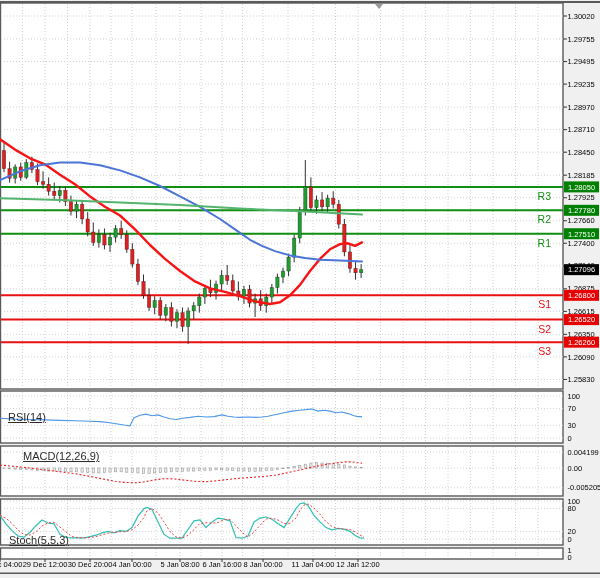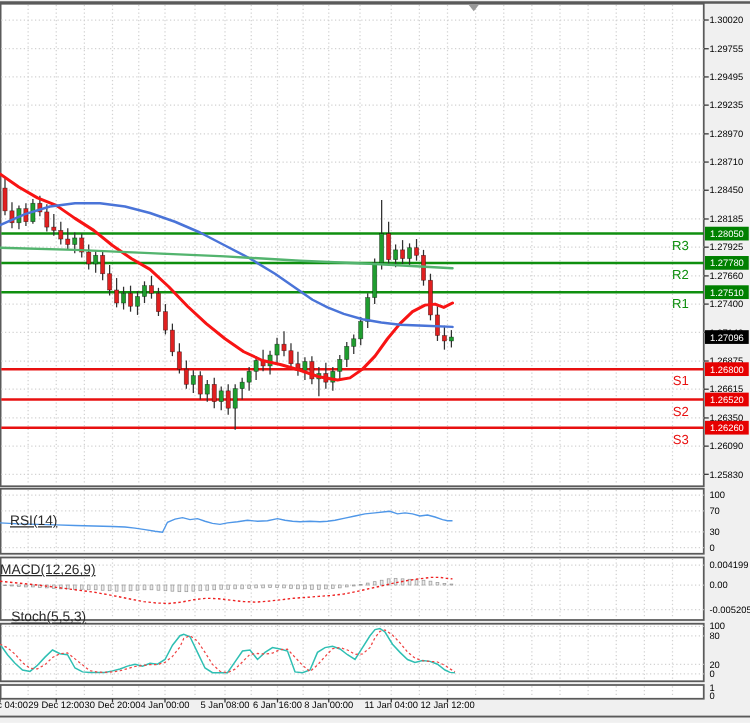--- a/index.html
+++ b/index.html
@@ -1,22 +1,22 @@
 <!DOCTYPE html>
 <html><head>
 <meta charset="utf-8">
 <style>
   html,body{margin:0;padding:0;background:#f0f0f0;font-family:"Liberation Sans",sans-serif;}
   .chart-root{position:relative;width:600px;height:578px;background:#f0f0f0;overflow:hidden;}
   svg{position:absolute;left:0;top:0;}
   svg text{font-family:"Liberation Sans","DejaVu Sans",sans-serif;}
   .ind-title{position:absolute;font-size:11px;color:#2a2a2a;letter-spacing:0px;text-decoration:underline;}
   .t-rsi{left:8px;top:411px;}
-  .t-macd{left:0;top:450px;text-align:center;}
-  .t-stoch{left:9px;top:488px;}
+  .t-macd{left:23px;top:450px;text-align:center;}
+  .t-stoch{left:9px;top:534px;}
 </style>
 </head>
 <body>
 
 <div class="chart-root">
   <svg id="chart" width="600" height="578">
       <rect x="0" y="1" width="600" height="2" fill="#5a5a5a"></rect>
       <rect x="0" y="572.5" width="600" height="1.5" fill="#5a5a5a"></rect>
       <rect x="0.5" y="3" width="562.5" height="386" fill="#ffffff" stroke="#5a5a5a" stroke-width="1.4"></rect>
       <rect x="0.5" y="391" width="562.5" height="52" fill="#ffffff" stroke="#5a5a5a" stroke-width="1.4"></rect>

